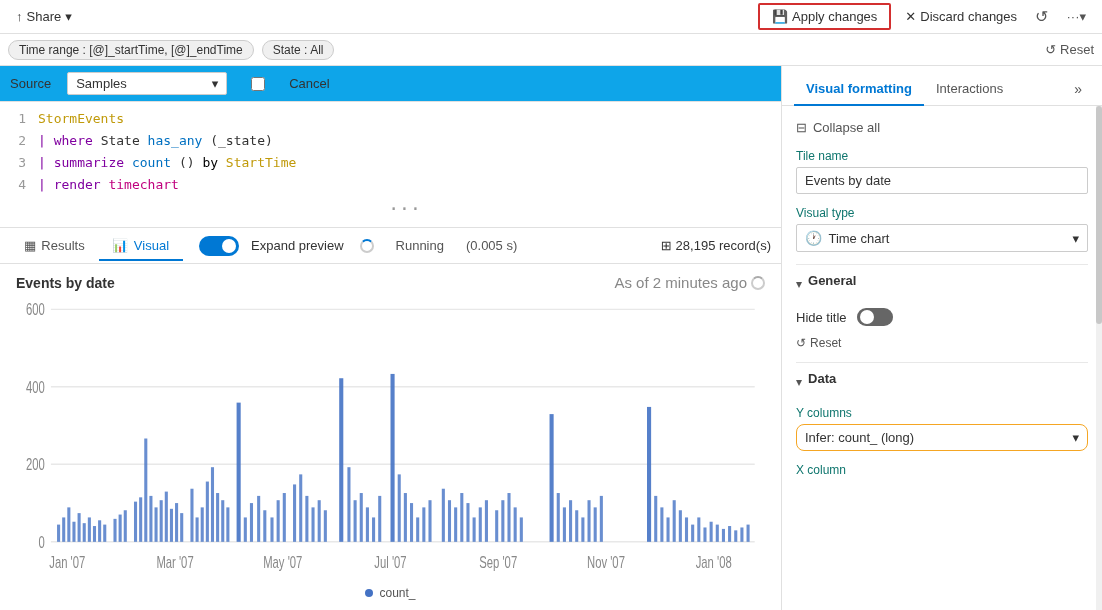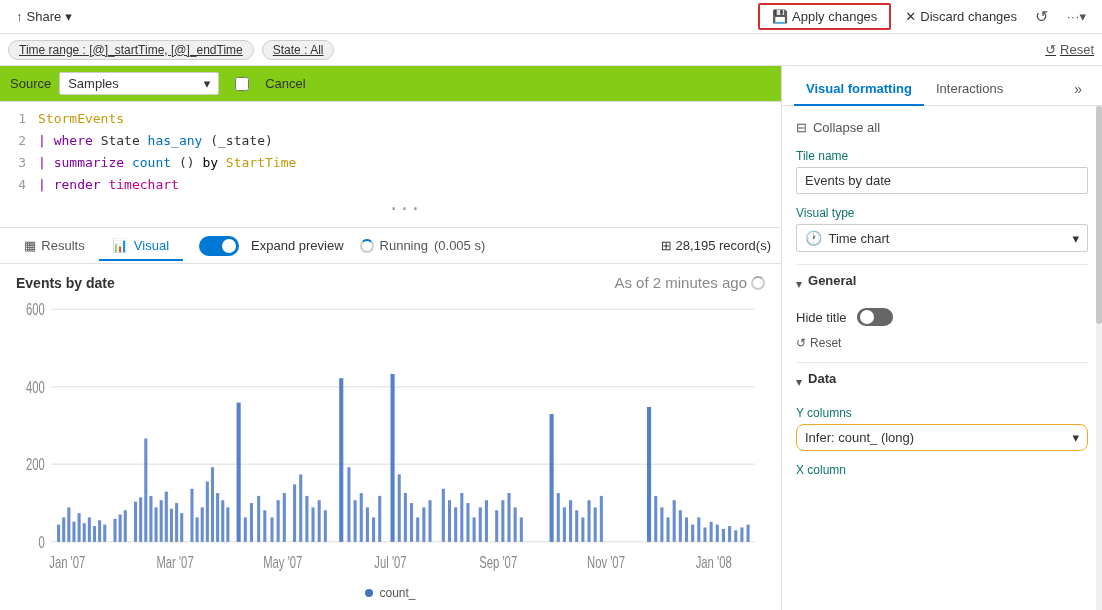--- a/index.html
+++ b/index.html
@@ -22,21 +22,20 @@
     }
     .discard-btn { display: flex; align-items: center; gap: 4px; background: none; border: none; cursor: pointer; font-size: 13px; color: #333; padding: 4px 8px; }
     .refresh-btn { background: none; border: none; cursor: pointer; font-size: 16px; color: #555; padding: 4px; }
     .more-btn { background: none; border: none; cursor: pointer; font-size: 13px; color: #555; padding: 4px 8px; }
 
     
     .filter-bar {
       display: flex; align-items: center; justify-content: space-between;
       height: 32px; padding: 0 8px; border-bottom: 1px solid #e0e0e0;
       background: #fff;
-      text-decoration: underline;
     }
     .filter-tags { display: flex; gap: 8px; }
     .filter-tag {
       background: #f0f0f0; border: 1px solid #ccc; border-radius: 12px;
       padding: 2px 10px; font-size: 12px; color: #333; cursor: pointer;
     }
     .reset-btn { background: none; border: none; cursor: pointer; font-size: 13px; color: #555; display: flex; align-items: center; gap: 4px; }
 
     
     .main-area {
@@ -44,22 +43,22 @@
     }
 
     
     .left-panel {
       flex: 1; display: flex; flex-direction: column; border-right: 1px solid #e0e0e0;
       min-width: 0;
     }
 
     
     .source-bar {
-      display: flex; align-items: center; gap: 8px;
-      padding: 6px 10px; border-bottom: 1px solid #e0e0e0; background: #84cc16;
+      display: flex; align-items: center; gap: 16px;
+      padding: 6px 10px; border-bottom: 1px solid #e0e0e0; background: #0ea5e9;
     }
     .source-label { font-size: 13px; color: #333; font-weight: 500; }
     .source-select {
       display: flex; align-items: center; justify-content: space-between;
       border: 1px solid #ccc; border-radius: 2px; padding: 3px 8px;
       width: 160px; cursor: pointer; background: #fff; font-size: 13px;
     }
     .checkbox-area { display: flex; align-items: center; gap: 4px; margin-left: 8px; }
     .cancel-btn { background: none; border: none; cursor: pointer; font-size: 13px; color: #333; padding: 2px 8px; }
 
@@ -89,21 +88,21 @@
     .tab.active { color: #0078d4; border-bottom: 2px solid #0078d4; font-weight: 500; }
     .toggle-area { display: flex; align-items: center; gap: 12px; margin-left: 16px; }
     .toggle-switch {
       width: 40px; height: 20px; background: #0078d4; border-radius: 10px;
       position: relative; cursor: pointer;
     }
     .toggle-switch::after {
       content: ''; position: absolute; right: 3px; top: 3px;
       width: 14px; height: 14px; background: #fff; border-radius: 50%;
     }
-    .running-area { display: flex; align-items: center; gap: 6px; margin-left: 16px; color: #555; }
+    .running-area { display: flex; align-items: center; gap: 22px; margin-left: 16px; color: #555; }
     .spinner { width: 14px; height: 14px; border: 2px solid #ccc; border-top: 2px solid #0078d4; border-radius: 50%; animation: spin 0.8s linear infinite; display: inline-block; }
     @keyframes spin { to { transform: rotate(360deg); } }
     .records-area { margin-left: auto; display: flex; align-items: center; gap: 4px; color: #333; }
 
     
     .chart-area {
       flex: 1; padding: 10px 16px; background: #fff; overflow: hidden;
       display: flex; flex-direction: column;
     }
     .chart-header { display: flex; justify-content: space-between; align-items: center; margin-bottom: 4px; }

